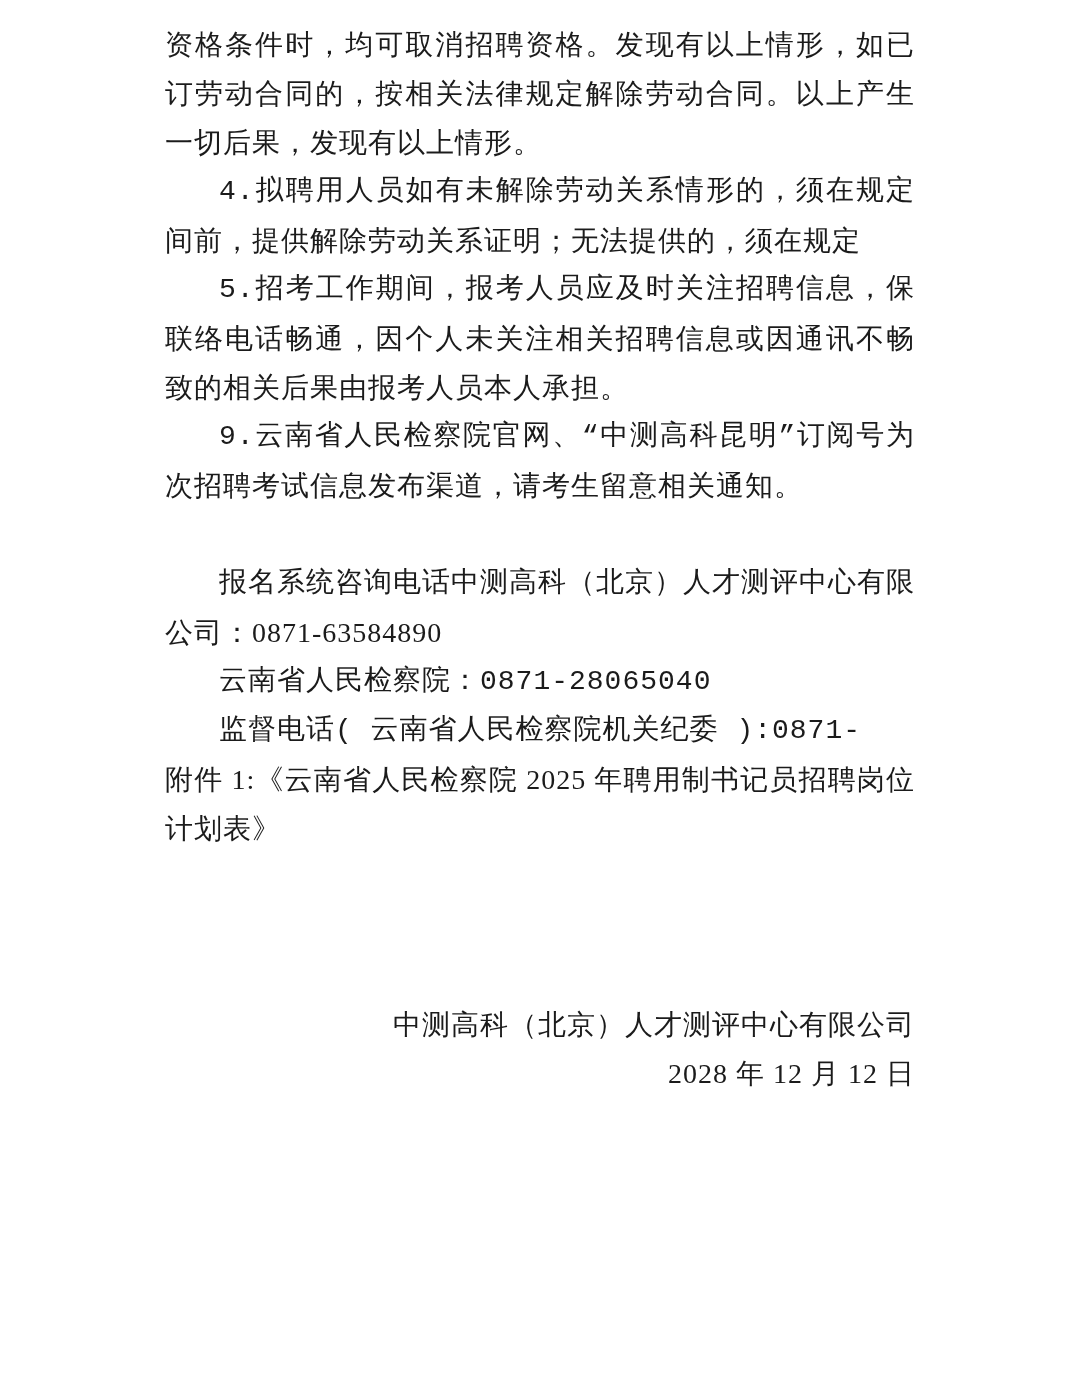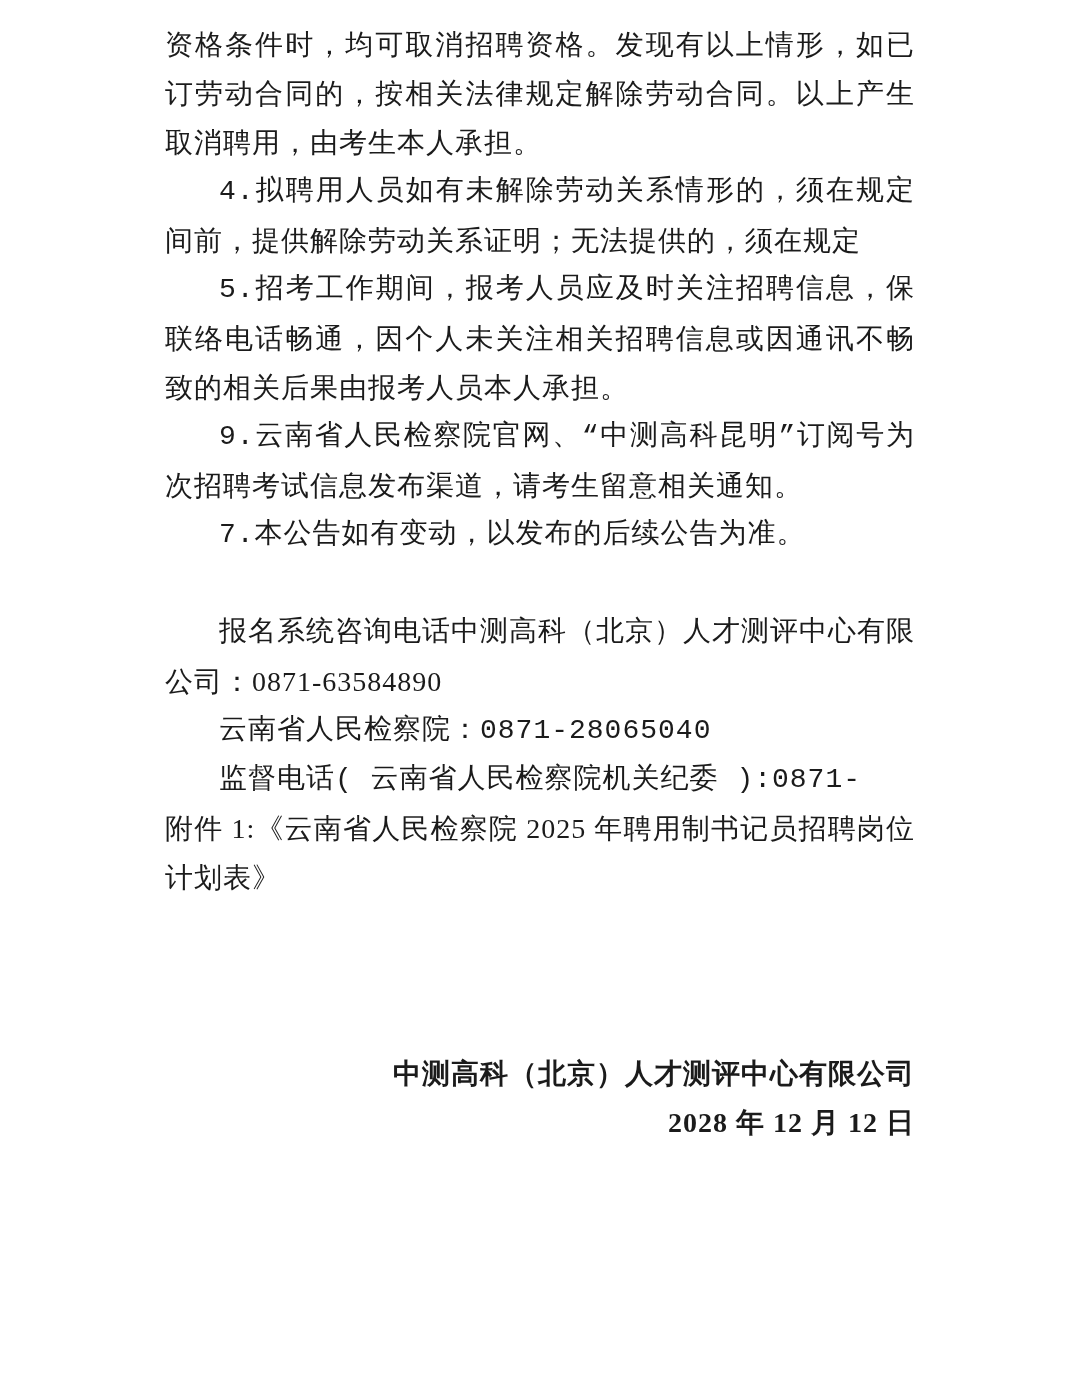--- a/index.html
+++ b/index.html
@@ -34,55 +34,51 @@
     text-align: justify;
     text-align-last: justify;
   }
   
   .ind {
     text-indent: 54px;
     font-family: Liberation Mono, monospace;
   }
   .rt {
     text-align: right;
-    font-weight: bold;
   }
   .blank {  }
 </style>
 </head>
 <body>
 
 <div class="page">
   <div class="content">
 
     <div>
       <div class="ln jf">资格条件时，均可取消招聘资格。发现有以上情形，如已签</div>
       <div class="ln jf">订劳动合同的，按相关法律规定解除劳动合同。以上产生的</div>
-      <div class="ln">取消聘用，由考生本人承担。</div>
+      <div class="ln">一切后果，发现有以上情形。</div>
     </div>
 
     <div>
       <div class="ln jf ind">4.拟聘用人员如有未解除劳动关系情形的，须在规定时</div>
       <div class="ln">间前，提供解除劳动关系证明；无法提供的，须在规定时。</div>
     </div>
 
     <div>
       <div class="ln jf ind">5.招考工作期间，报考人员应及时关注招聘信息，保持</div>
       <div class="ln jf">联络电话畅通，因个人未关注相关招聘信息或因通讯不畅导</div>
       <div class="ln">致的相关后果由报考人员本人承担。</div>
     </div>
 
     <div>
       <div class="ln jf ind">9.云南省人民检察院官网、“中测高科昆明”订阅号为此</div>
       <div class="ln">次招聘考试信息发布渠道，请考生留意相关通知。</div>
     </div>
 
-    <div>
-      <div class="ln ind">7.本公告如有变动，以发布的后续公告为准。</div>
-    </div>
 
     <div>
     </div>
 
     <div class="ln blank"></div>
 
     <div>
       <div class="ln jf ind">报名系统咨询电话中测高科（北京）人才测评中心有限</div>
       <div class="ln">公司：0871-63584890</div>
     </div>

